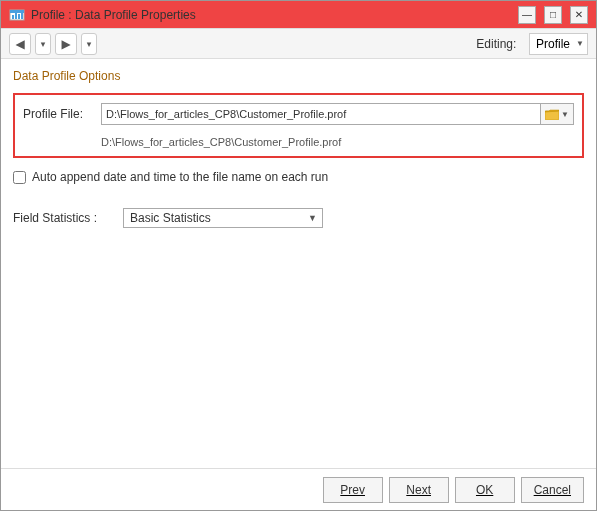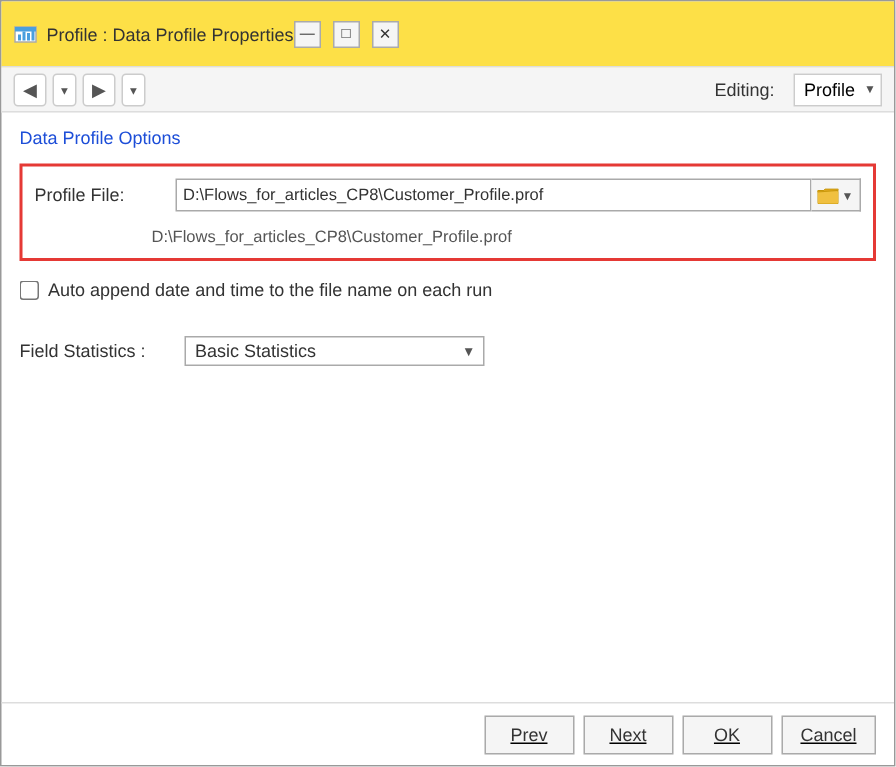--- a/index.html
+++ b/index.html
@@ -19,27 +19,27 @@
       width: 597px;
       height: 511px;
       background: #ffffff;
       border: 1px solid #999;
       display: flex;
       flex-direction: column;
       box-shadow: 2px 2px 8px rgba(0,0,0,0.3);
     }
 
     .title-bar {
-      background: #fde047;
+      background: #ef4444;
       border-bottom: 1px solid #ddd;
       padding: 6px 8px;
       display: flex;
       align-items: center;
-      justify-content: flex-start;
-      height: 44px;
+      justify-content: space-between;
+      height: 28px;
     }
 
     .title-bar-left {
       display: flex;
       align-items: center;
       gap: 6px;
     }
 
     .title-icon {
       width: 16px;
@@ -148,35 +148,35 @@
     }
 
     .content {
       flex: 1;
       padding: 10px 12px;
       overflow: hidden;
     }
 
     .section-title {
       font-size: 12px;
-      color: #1d4ed8;
+      color: #a16207;
       font-weight: normal;
       margin-bottom: 10px;
     }
 
     .profile-file-box {
       border: 2px solid #e53935;
       padding: 8px;
       margin-bottom: 12px;
     }
 
     .field-row {
       display: flex;
       align-items: center;
-      gap: 24px;
+      gap: 8px;
       margin-bottom: 11px;
     }
 
     .field-label {
       font-size: 12px;
       color: #333;
       width: 70px;
       flex-shrink: 0;
     }
 

